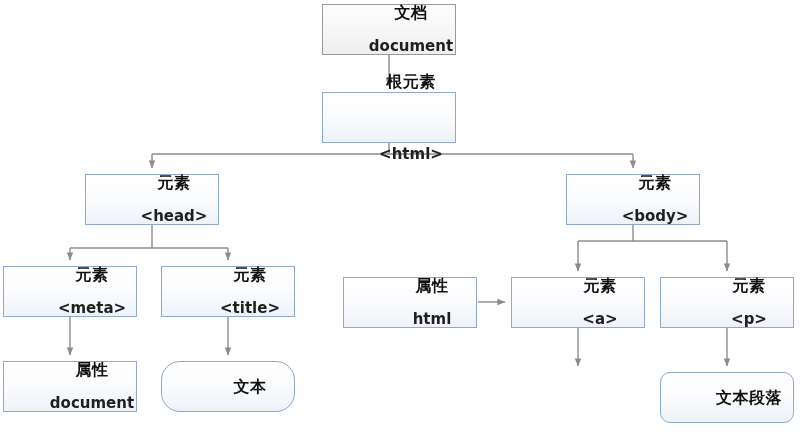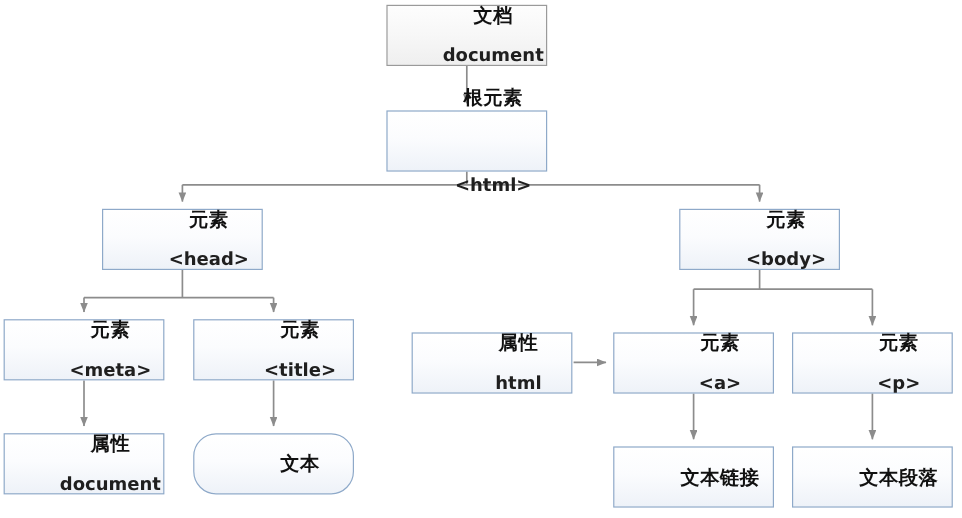--- a/index.html
+++ b/index.html
@@ -148,21 +148,18 @@
 
   <div class="node" style="left:3px;top:361px;width:134px;height:51px;">
     <div class="line1">属性</div>
     <div class="line2">document</div>
   </div>
 
   <div class="node single" style="left:161px;top:361px;width:134px;height:51px;border-radius:19px;">
     <div class="line1">文本</div>
   </div>
 
-  <div class="node single" style="left:511px;top:372px;width:134px;height:51px;">
-    <div class="line1">文本链接</div>
-  </div>
 
-  <div class="node single" style="left:660px;top:372px;width:134px;height:51px;">
+  <div class="node single" style="left:660px;top:372px;width:134px;height:51px;border-radius:10px;">
     <div class="line1">文本段落</div>
   </div>
 
 </div>
 
 </body></html>

